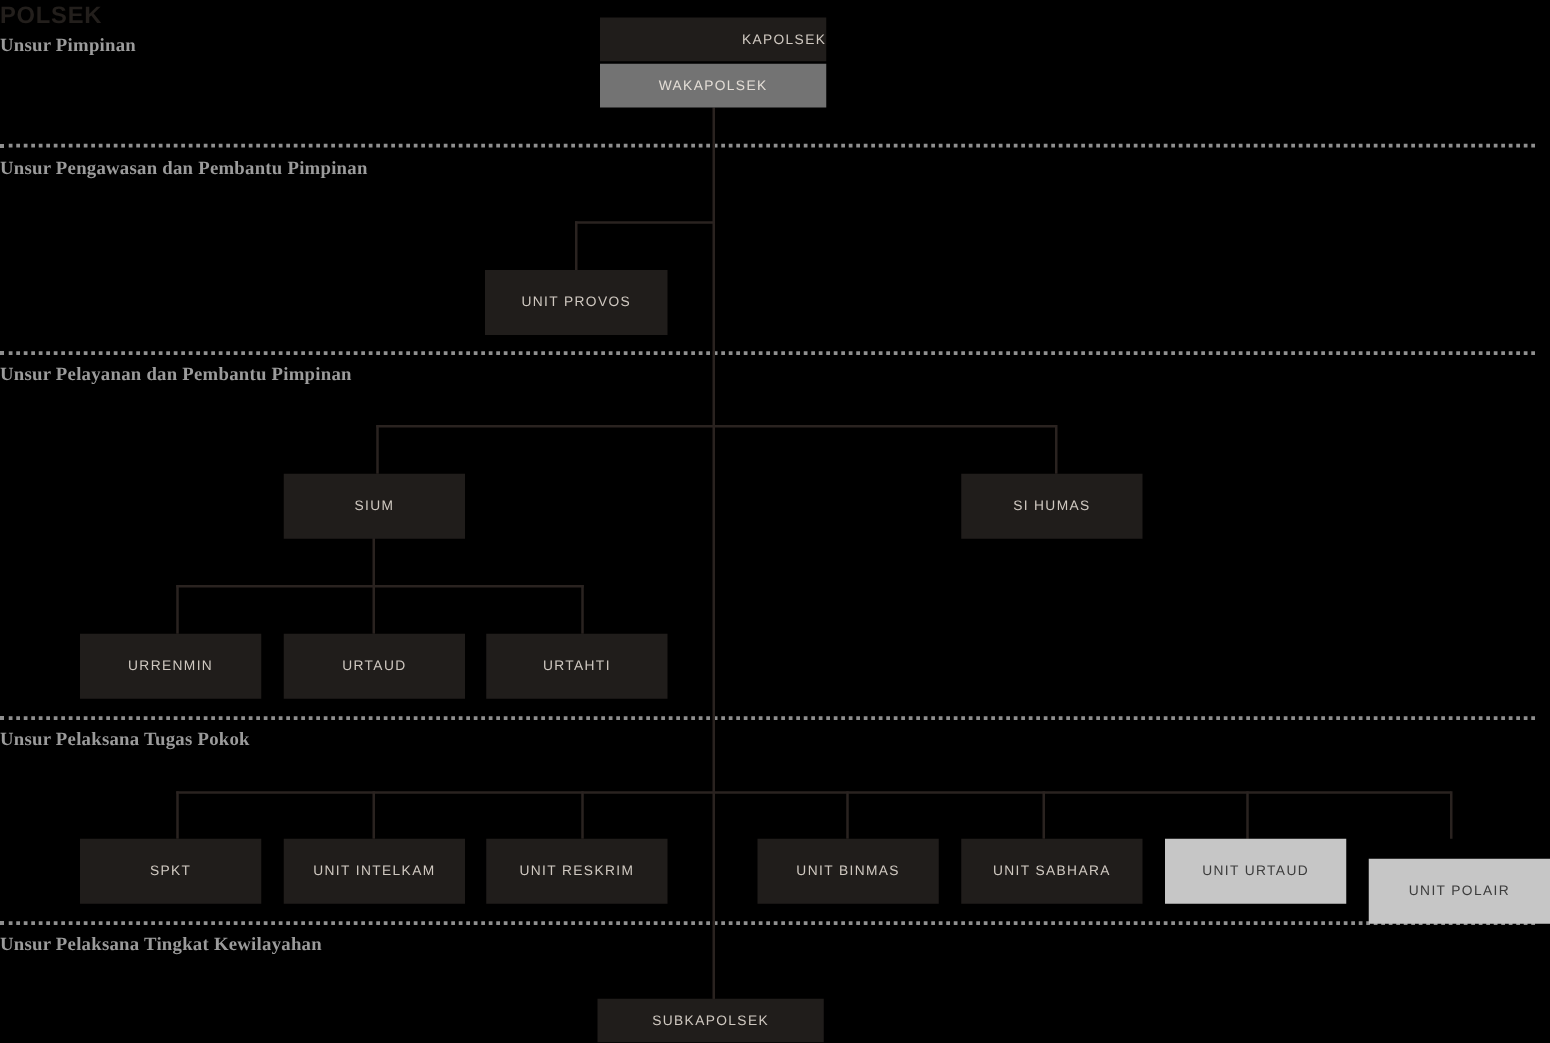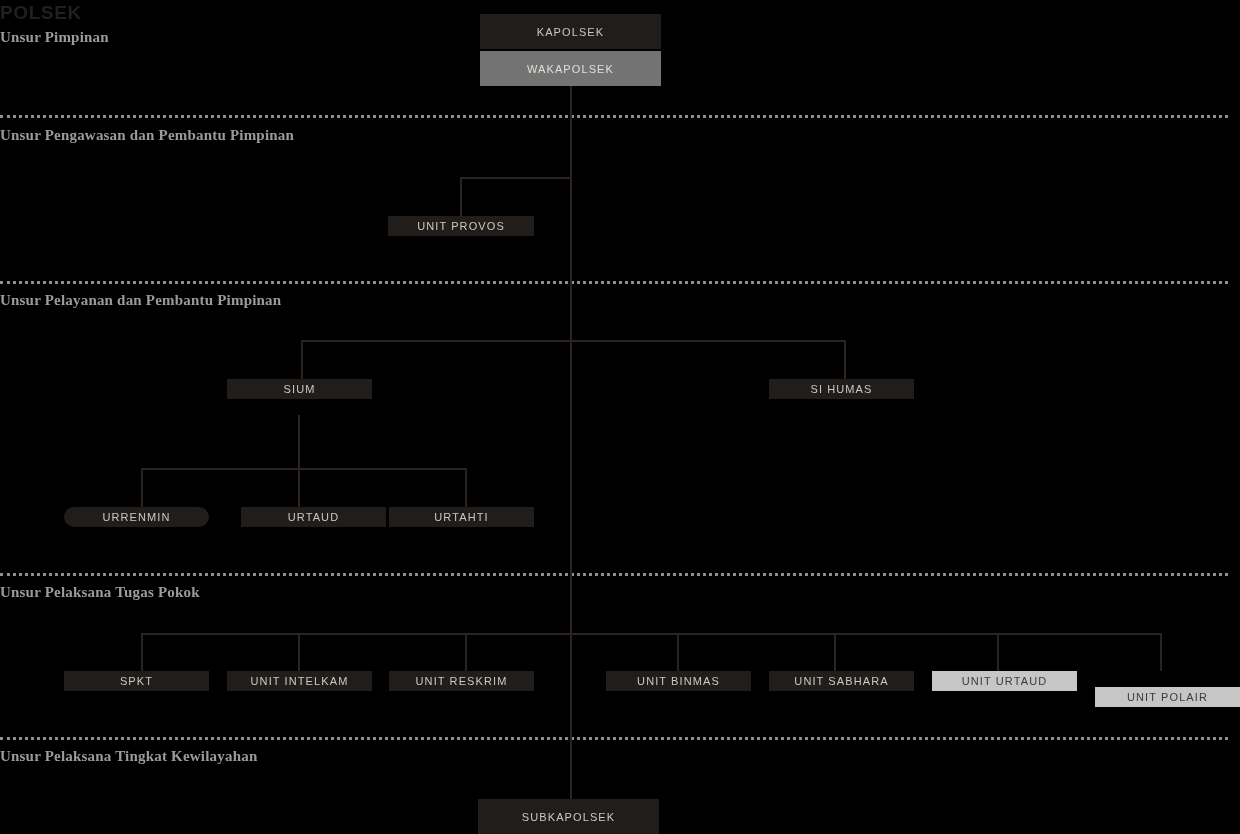--- a/index.html
+++ b/index.html
@@ -61,21 +61,21 @@
     height: 2px;
     background: #2a2320;
   }
 
   
   .node {
     position: absolute;
     display: flex;
     align-items: center;
     justify-content: center;
-    height: 20px;
+    height: 52px;
     font-size: 11px;
     letter-spacing: 1.1px;
     white-space: nowrap;
     font-family: "Liberation Sans", sans-serif;
   }
   .node.dark  { background: #201d1b; color: #cfc8c0; }
   .node.gray  { background: #737373; color: #e3ddd6; }
   .node.light { background: #c6c6c6; color: #3c3c3c; }
 </style>
 </head>
@@ -117,45 +117,45 @@
 
   <div class="hline" style="left:141px; top:633px; width:1020px;"></div>
   <div class="vline" style="left:141px;  top:633px; height:38px;"></div>
   <div class="vline" style="left:298px;  top:633px; height:38px;"></div>
   <div class="vline" style="left:465px;  top:633px; height:38px;"></div>
   <div class="vline" style="left:677px;  top:633px; height:38px;"></div>
   <div class="vline" style="left:834px;  top:633px; height:38px;"></div>
   <div class="vline" style="left:997px;  top:633px; height:38px;"></div>
   <div class="vline" style="left:1160px; top:633px; height:38px;"></div>
 
-  <div class="node dark" style="left:480px; top:14px; width:181px; height:35px;">
+  <div class="node dark" style="left:480px; top:14px; width:181px; height:35px;justify-content:flex-end;">
     <span>KAPOLSEK</span>
   </div>
 
   <div class="node gray" style="left:480px; top:51px; width:181px; height:35px;">
     <span>WAKAPOLSEK</span>
   </div>
 
   <div class="node dark" style="left:388px; top:216px; width:146px;">
     <span>UNIT PROVOS</span>
   </div>
 
   <div class="node dark" style="left:227px; top:379px; width:145px;">
     <span>SIUM</span>
   </div>
 
   <div class="node dark" style="left:769px; top:379px; width:145px;">
     <span>SI HUMAS</span>
   </div>
 
-  <div class="node dark" style="left:64px; top:507px; width:145px;border-radius:13px;">
+  <div class="node dark" style="left:64px; top:507px; width:145px;">
     <span>URRENMIN</span>
   </div>
 
-  <div class="node dark" style="left:241px; top:507px; width:145px;">
+  <div class="node dark" style="left:227px; top:507px; width:145px;">
     <span>URTAUD</span>
   </div>
 
   <div class="node dark" style="left:389px; top:507px; width:145px;">
     <span>URTAHTI</span>
   </div>
 
   <div class="node dark" style="left:64px; top:671px; width:145px;">
     <span>SPKT</span>
   </div>

